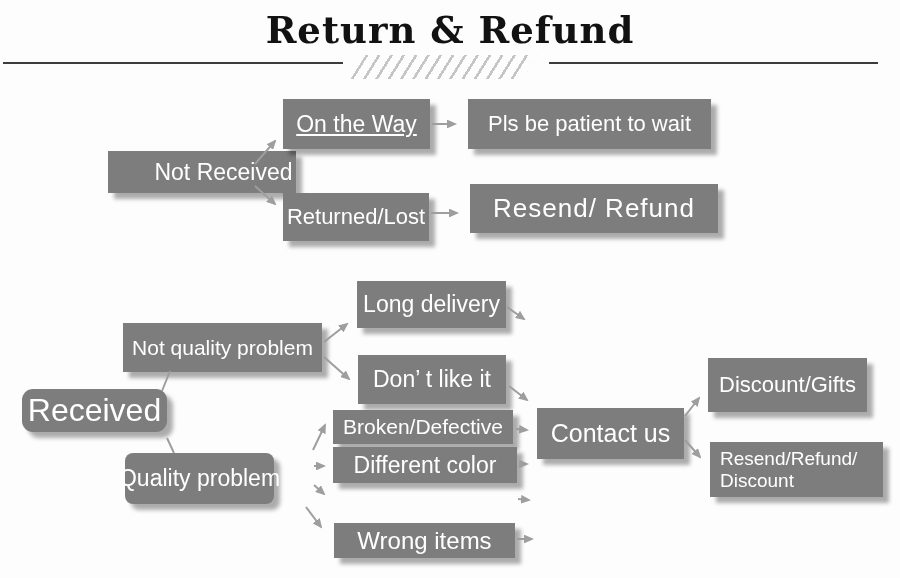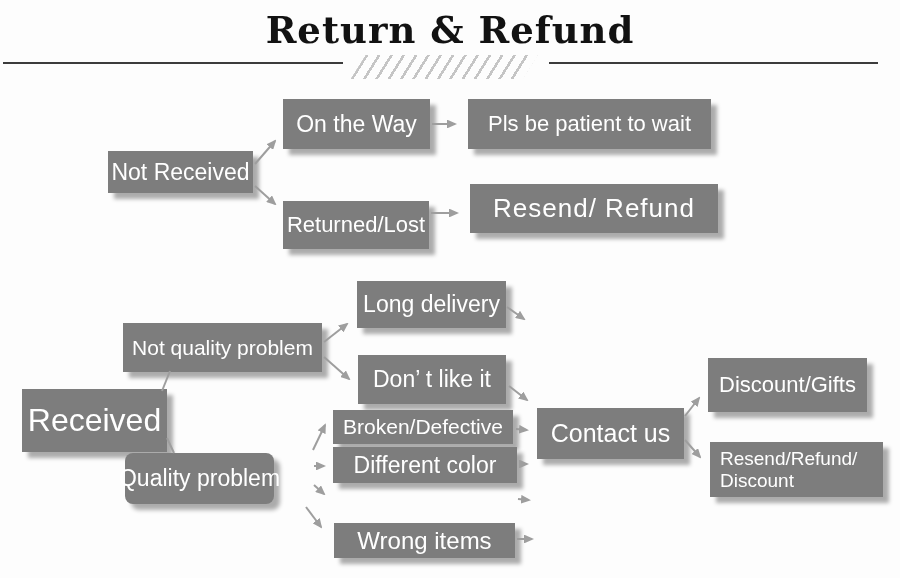--- a/index.html
+++ b/index.html
@@ -55,27 +55,27 @@
 <body>
 
 <div class="canvas">
 
   <div class="title">Return &amp; Refund</div>
 
   <div class="rule rule-left"></div>
   <div class="hatch"></div>
   <div class="rule rule-right"></div>
 
-  <div class="node" style="left:108px;top:151px;width:145px;height:42px;font-size:23px;">Not Received</div>
-  <div class="node" style="left:283px;top:99px;width:147px;height:50px;font-size:23px;">On the Way</div>
+  <div class="node" style="left:108px;top:151px;width:145px;height:42px;font-size:23px;padding-left:43px;">Not Received</div>
+  <div class="node" style="left:283px;top:99px;width:147px;height:50px;font-size:23px;text-decoration:underline;">On the Way</div>
   <div class="node" style="left:468px;top:99px;width:243px;height:50px;font-size:22px;">Pls be patient to wait</div>
-  <div class="node" style="left:283px;top:193px;width:146px;height:48px;font-size:22px;margin-top:8px;">Returned/Lost</div>
+  <div class="node" style="left:283px;top:193px;width:146px;height:48px;font-size:22px;">Returned/Lost</div>
   <div class="node" style="left:470px;top:184px;width:248px;height:49px;font-size:26px;letter-spacing:1px;">Resend/ Refund</div>
 
-  <div class="node" style="left:22px;top:389px;width:145px;height:63px;font-size:32px;">Received</div>
+  <div class="node" style="left:22px;top:389px;width:145px;height:43px;font-size:32px;border-radius:11px;">Received</div>
   <div class="node" style="left:123px;top:323px;width:199px;height:49px;font-size:21px;">Not quality problem</div>
   <div class="node" style="left:125px;top:453px;width:149px;height:51px;font-size:23px;border-radius:8px;">Quality problem</div>
   <div class="node" style="left:357px;top:281px;width:149px;height:47px;font-size:23px;">Long delivery</div>
   <div class="node" style="left:358px;top:355px;width:148px;height:49px;font-size:23px;">Don’ t like it</div>
   <div class="node" style="left:333px;top:410px;width:180px;height:34px;font-size:21px;text-align:center;">Broken/Defective</div>
   <div class="node" style="left:333px;top:447px;width:184px;height:36px;font-size:23px;">Different color</div>
   <div class="node" style="left:334px;top:523px;width:181px;height:35px;font-size:24px;">Wrong items</div>
   <div class="node" style="left:537px;top:408px;width:147px;height:51px;font-size:25px;">Contact us</div>
   <div class="node" style="left:708px;top:358px;width:159px;height:54px;font-size:22px;">Discount/Gifts</div>
   <div class="node multiline" style="left:710px;top:442px;width:163px;height:55px;font-size:19px;">Resend/Refund/

